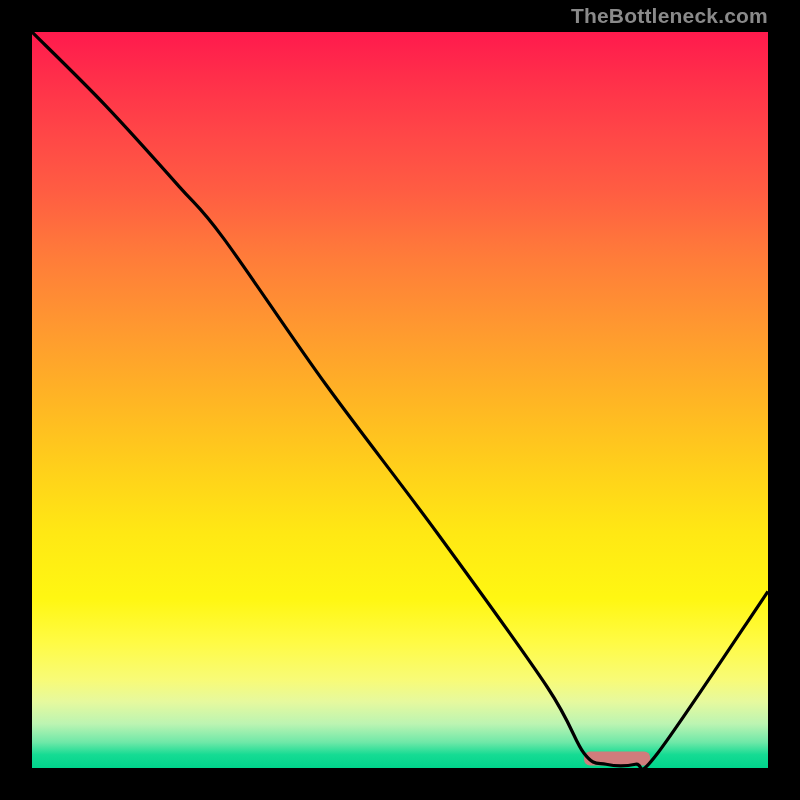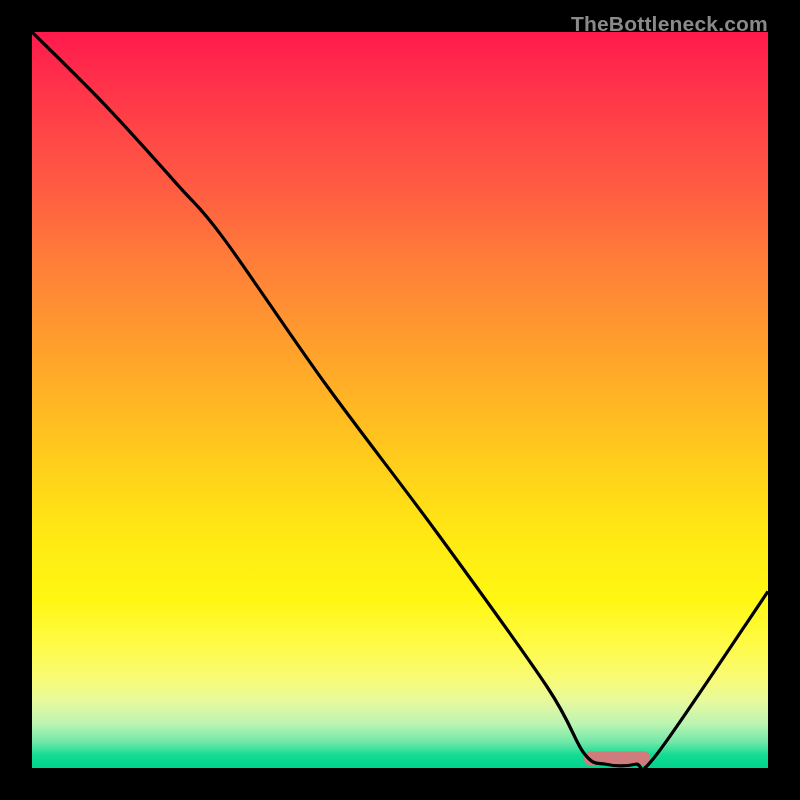--- a/index.html
+++ b/index.html
@@ -36,21 +36,21 @@
       #00d48c 100%
     );
   }
   .plot-svg {
     position: absolute;
     left: 0; top: 0;
     width: 100%; height: 100%;
   }
   .watermark {
     position: absolute;
-    top: 12px;
+    top: 4px;
     right: 32px;
     font-family: Arial, Helvetica, sans-serif;
     font-size: 21px;
     font-weight: bold;
     color: #8a8a8a;
     letter-spacing: 0.2px;
   }
 </style>
 </head>
 <body>

